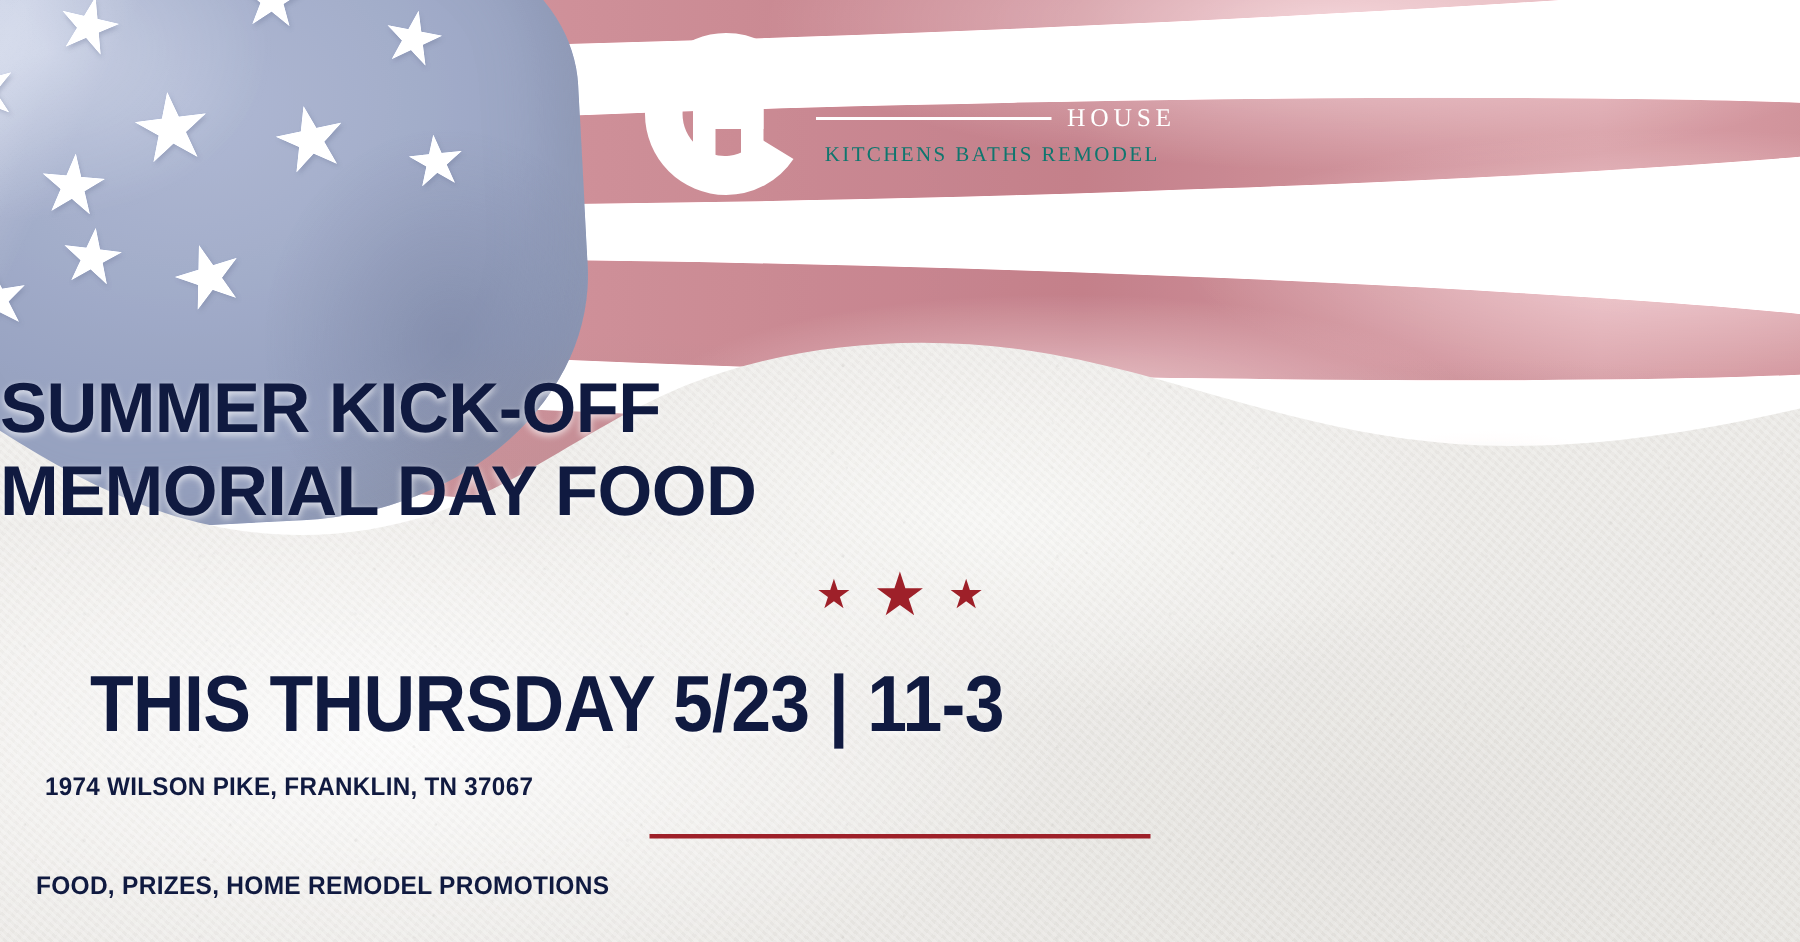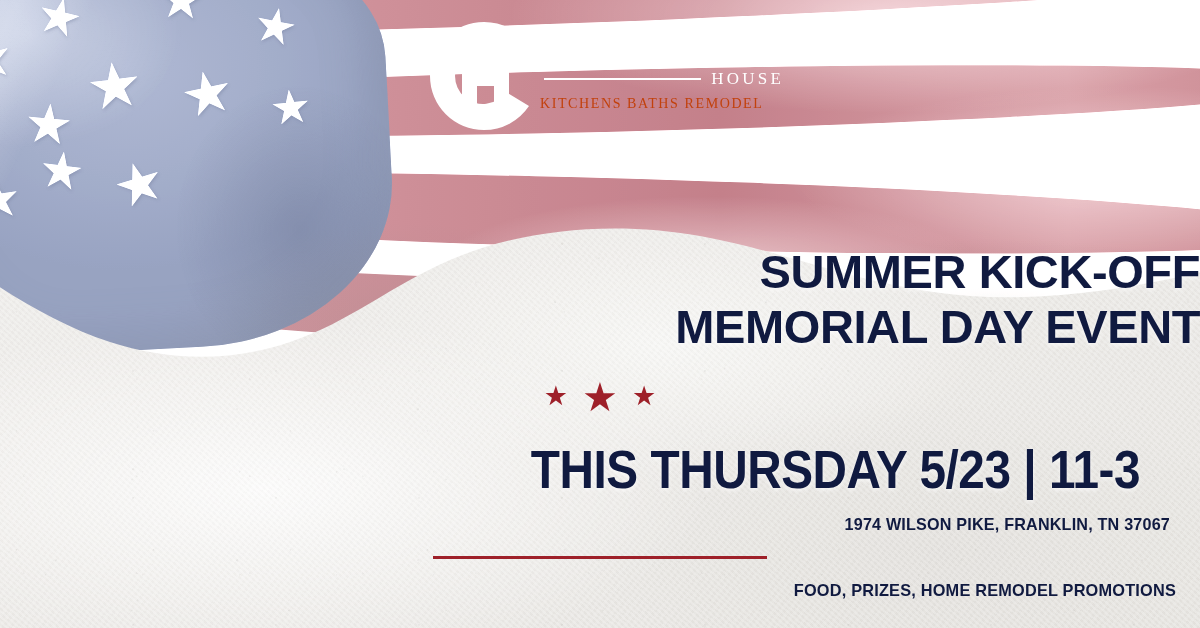--- a/index.html
+++ b/index.html
@@ -163,36 +163,36 @@
   }
   .logo-house {
     font-family: "Liberation Serif", serif;
     color: #ffffff;
     font-size: 17px;
     letter-spacing: 3.2px;
     line-height: 1;
   }
   .logo-tag {
     font-family: "Liberation Serif", serif;
-    color: #c2410c;
+    color: #0f766e;
     font-size: 14px;
     letter-spacing: 1.6px;
     line-height: 1;
-    text-align: left;
+    text-align: center;
     margin-top: 10px;
     padding-right: 1px;
   }
 
   
   .content {
     position: absolute;
     left: 0;
     right: 0;
     top: 244px;
-    text-align: right;
+    text-align: left;
   }
   .headline {
     color: #101a40;
     font-size: 47px;
     font-weight: bold;
     letter-spacing: -0.4px;
     line-height: 1.18;
     text-shadow: 0 2px 5px rgba(255,255,255,0.7);
   }
   .headline div { white-space: nowrap; }
@@ -295,21 +295,21 @@
         <span class="logo-house">HOUSE</span>
       </div>
       <div class="logo-tag">KITCHENS  BATHS  REMODEL</div>
     </div>
   </div>
 
   <div class="content">
 
     <div class="headline">
       <div>SUMMER KICK-OFF</div>
-      <div>MEMORIAL DAY EVENT</div>
+      <div>MEMORIAL DAY FOOD</div>
     </div>
 
     <div class="stars-divider">
       <span class="sm">★</span>
       <span class="lg">★</span>
       <span class="sm">★</span>
     </div>
 
     <div class="dateline">THIS THURSDAY 5/23 | 11-3</div>
 

